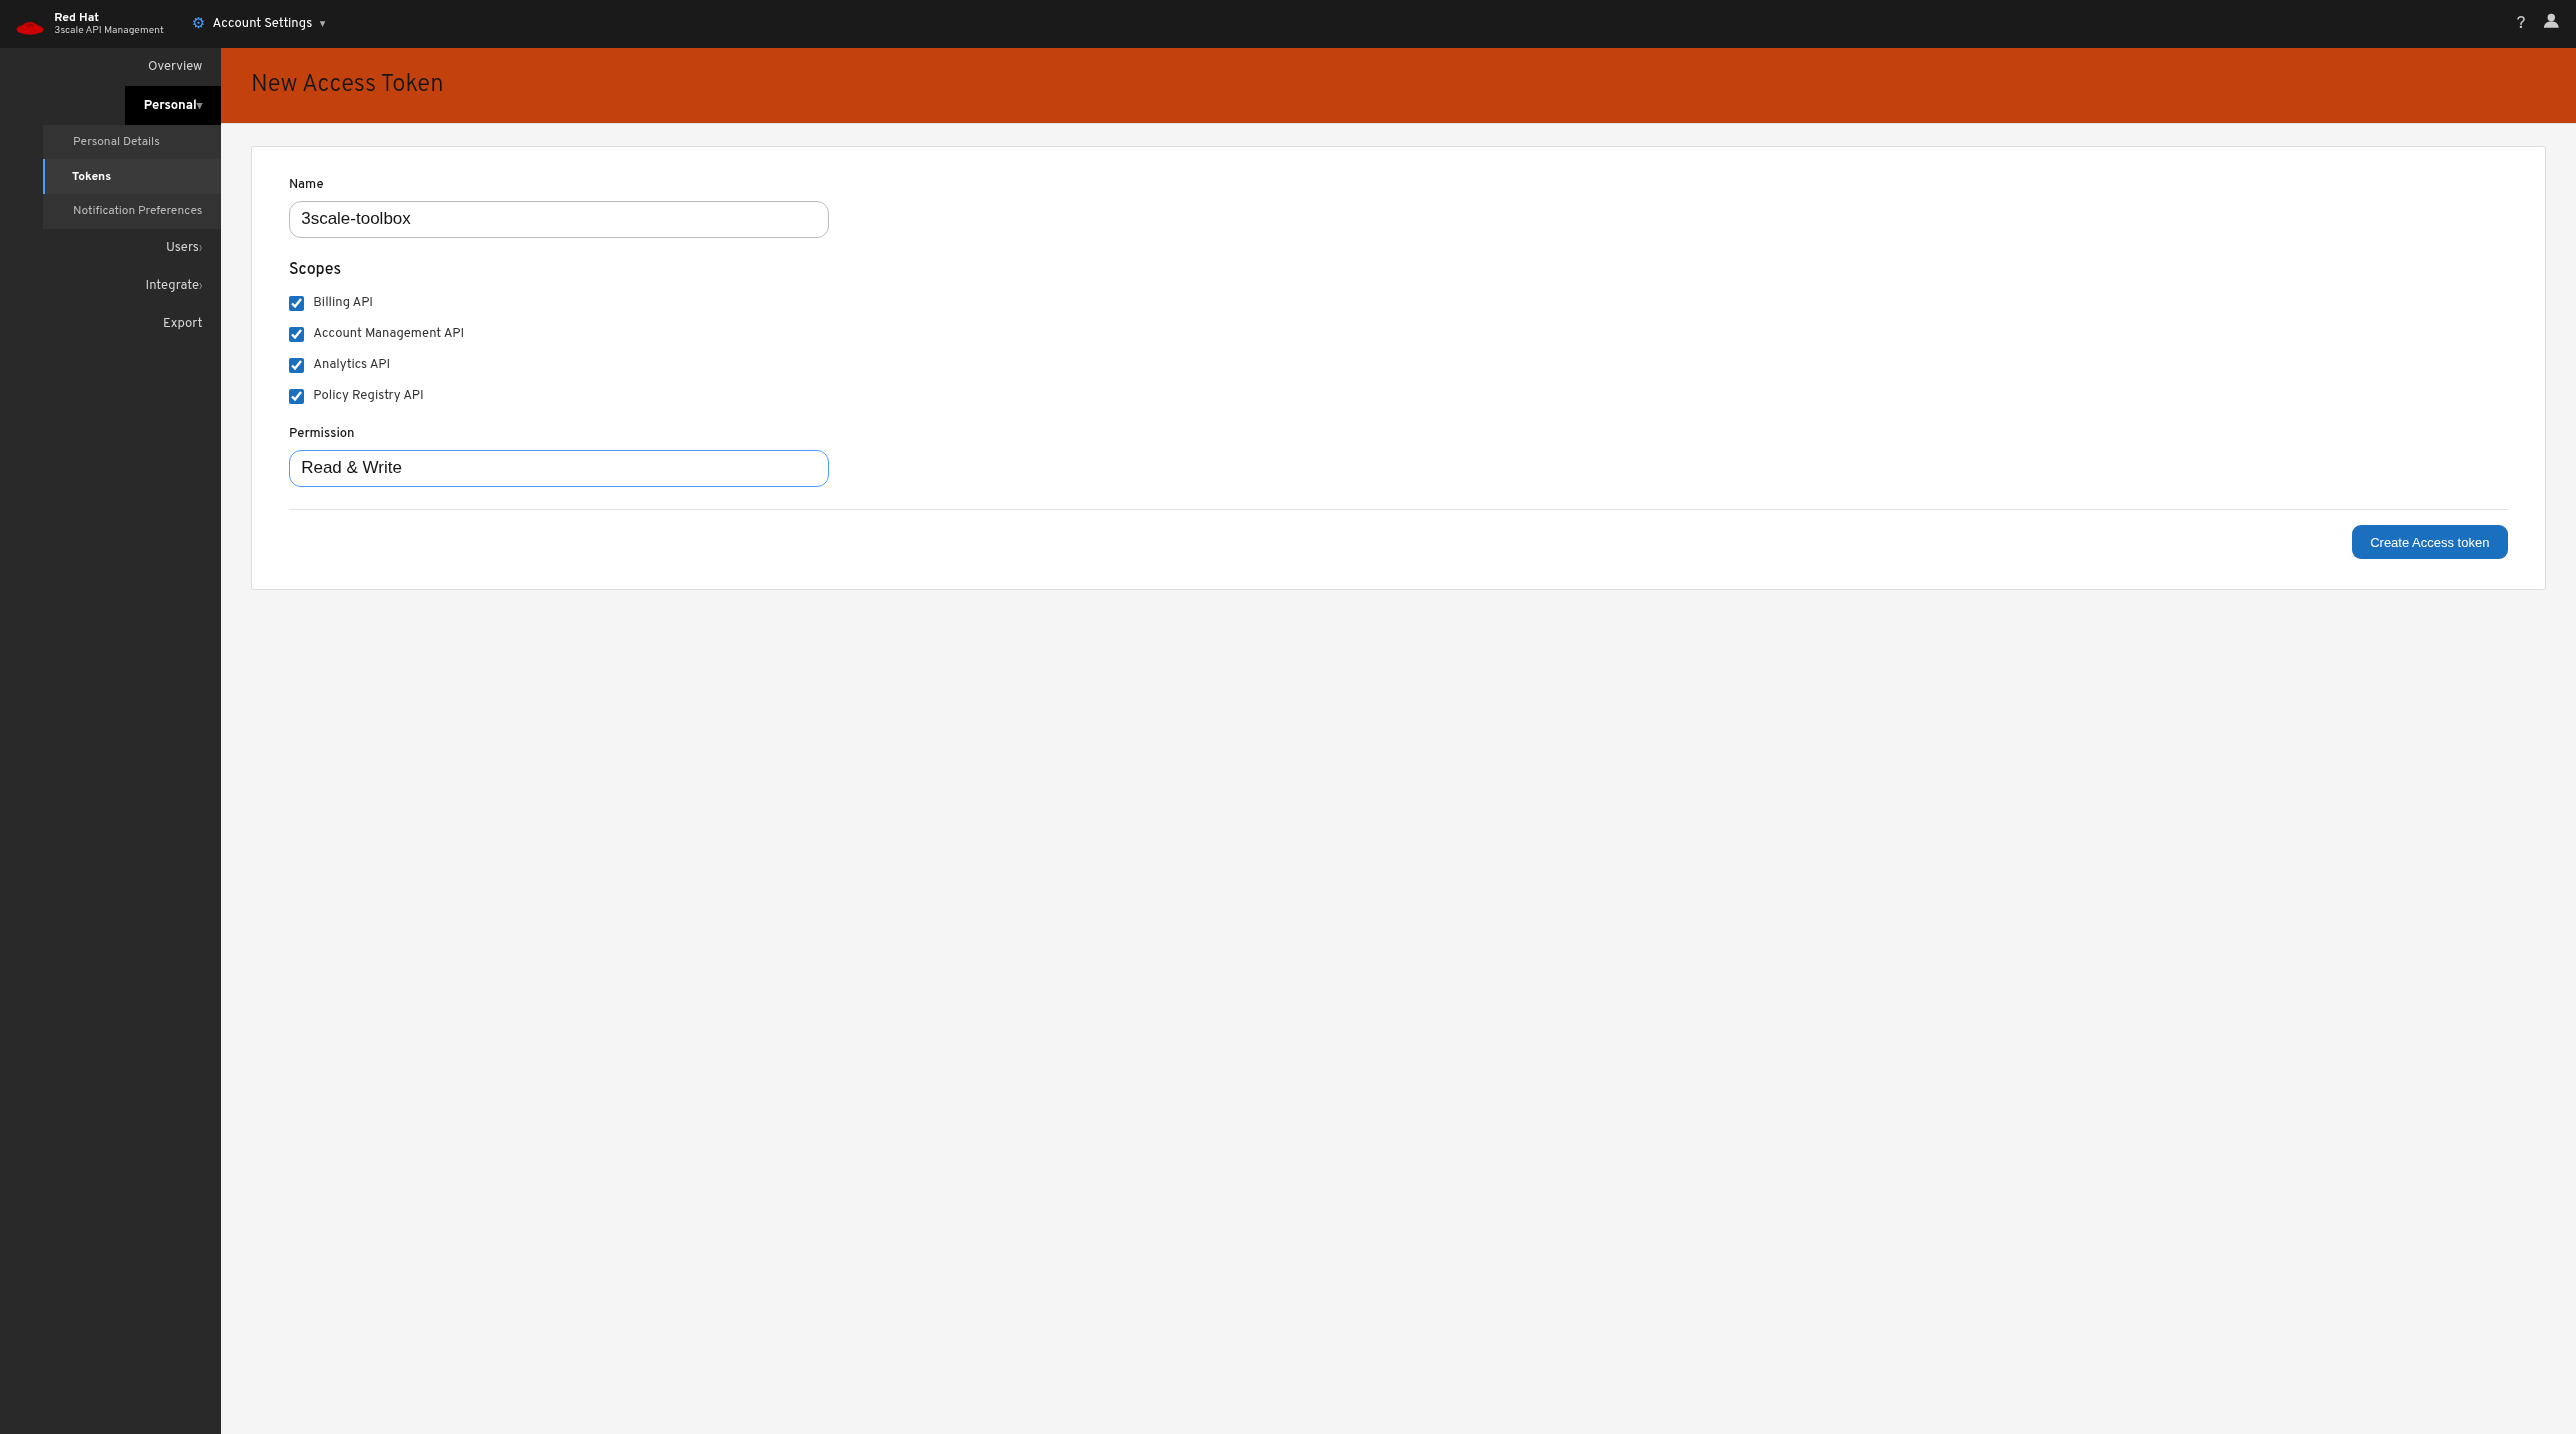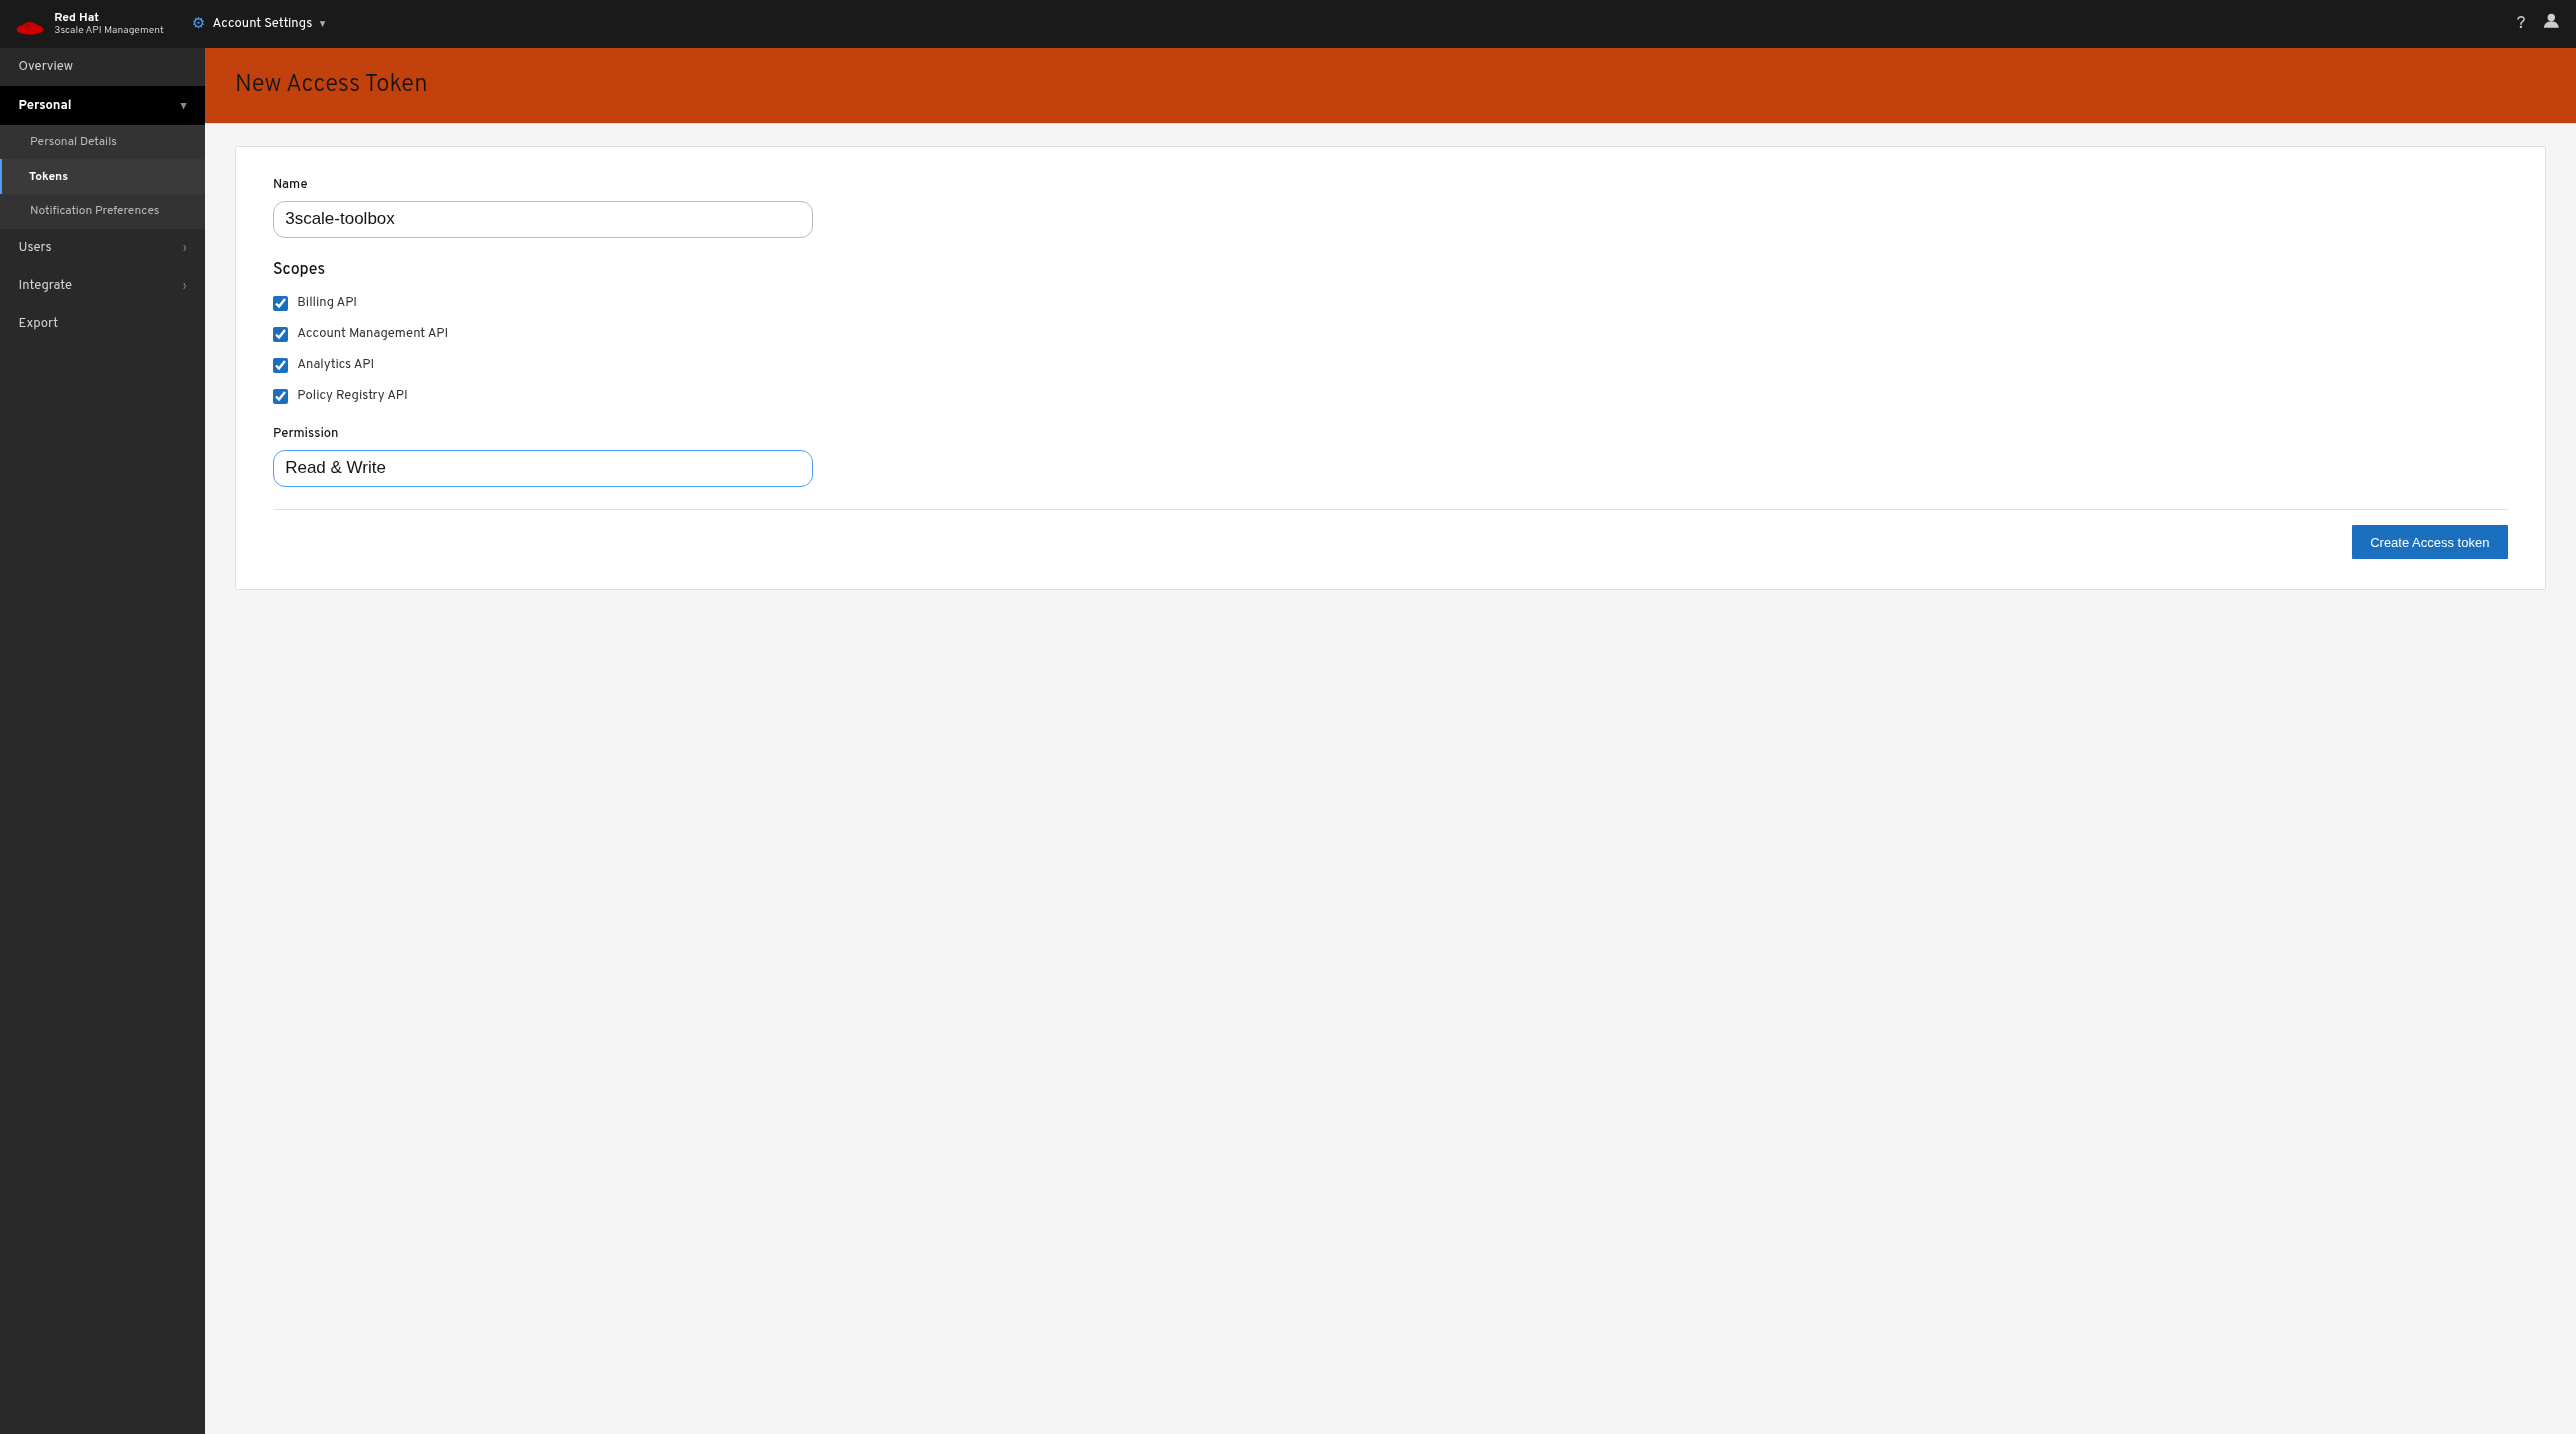--- a/index.html
+++ b/index.html
@@ -77,26 +77,27 @@
 
     
     .layout {
       display: flex;
       flex: 1;
       overflow: hidden;
     }
 
     
     .sidebar {
-      width: 205px;
+      width: 221px;
       background: #292929;
       flex-shrink: 0;
       overflow-y: auto;
       display: flex;
       flex-direction: column;
+      align-items: flex-end;
     }
     .sidebar-item {
       padding: 11.2px 18.6px;
       color: #d4d4d4;
       cursor: pointer;
       font-size: 13px;
       display: flex;
       align-items: center;
       justify-content: space-between;
     }
@@ -214,21 +215,21 @@
       justify-content: flex-end;
       margin-top: 7.5px;
       padding-top: 15px;
       border-top: 0.9px solid #e0e0e0;
     }
     .btn-primary {
       background: #1a6fbf;
       color: white;
       border: none;
       padding: 9.3px 18.6px;
-      border-radius: 1px;
+      border-radius: 9px;
       font-size: 13px;
       font-weight: 500;
       cursor: pointer;
     }
   </style>
 </head>
 <body>
 
 <nav class="topnav">
   <div class="topnav-brand">

